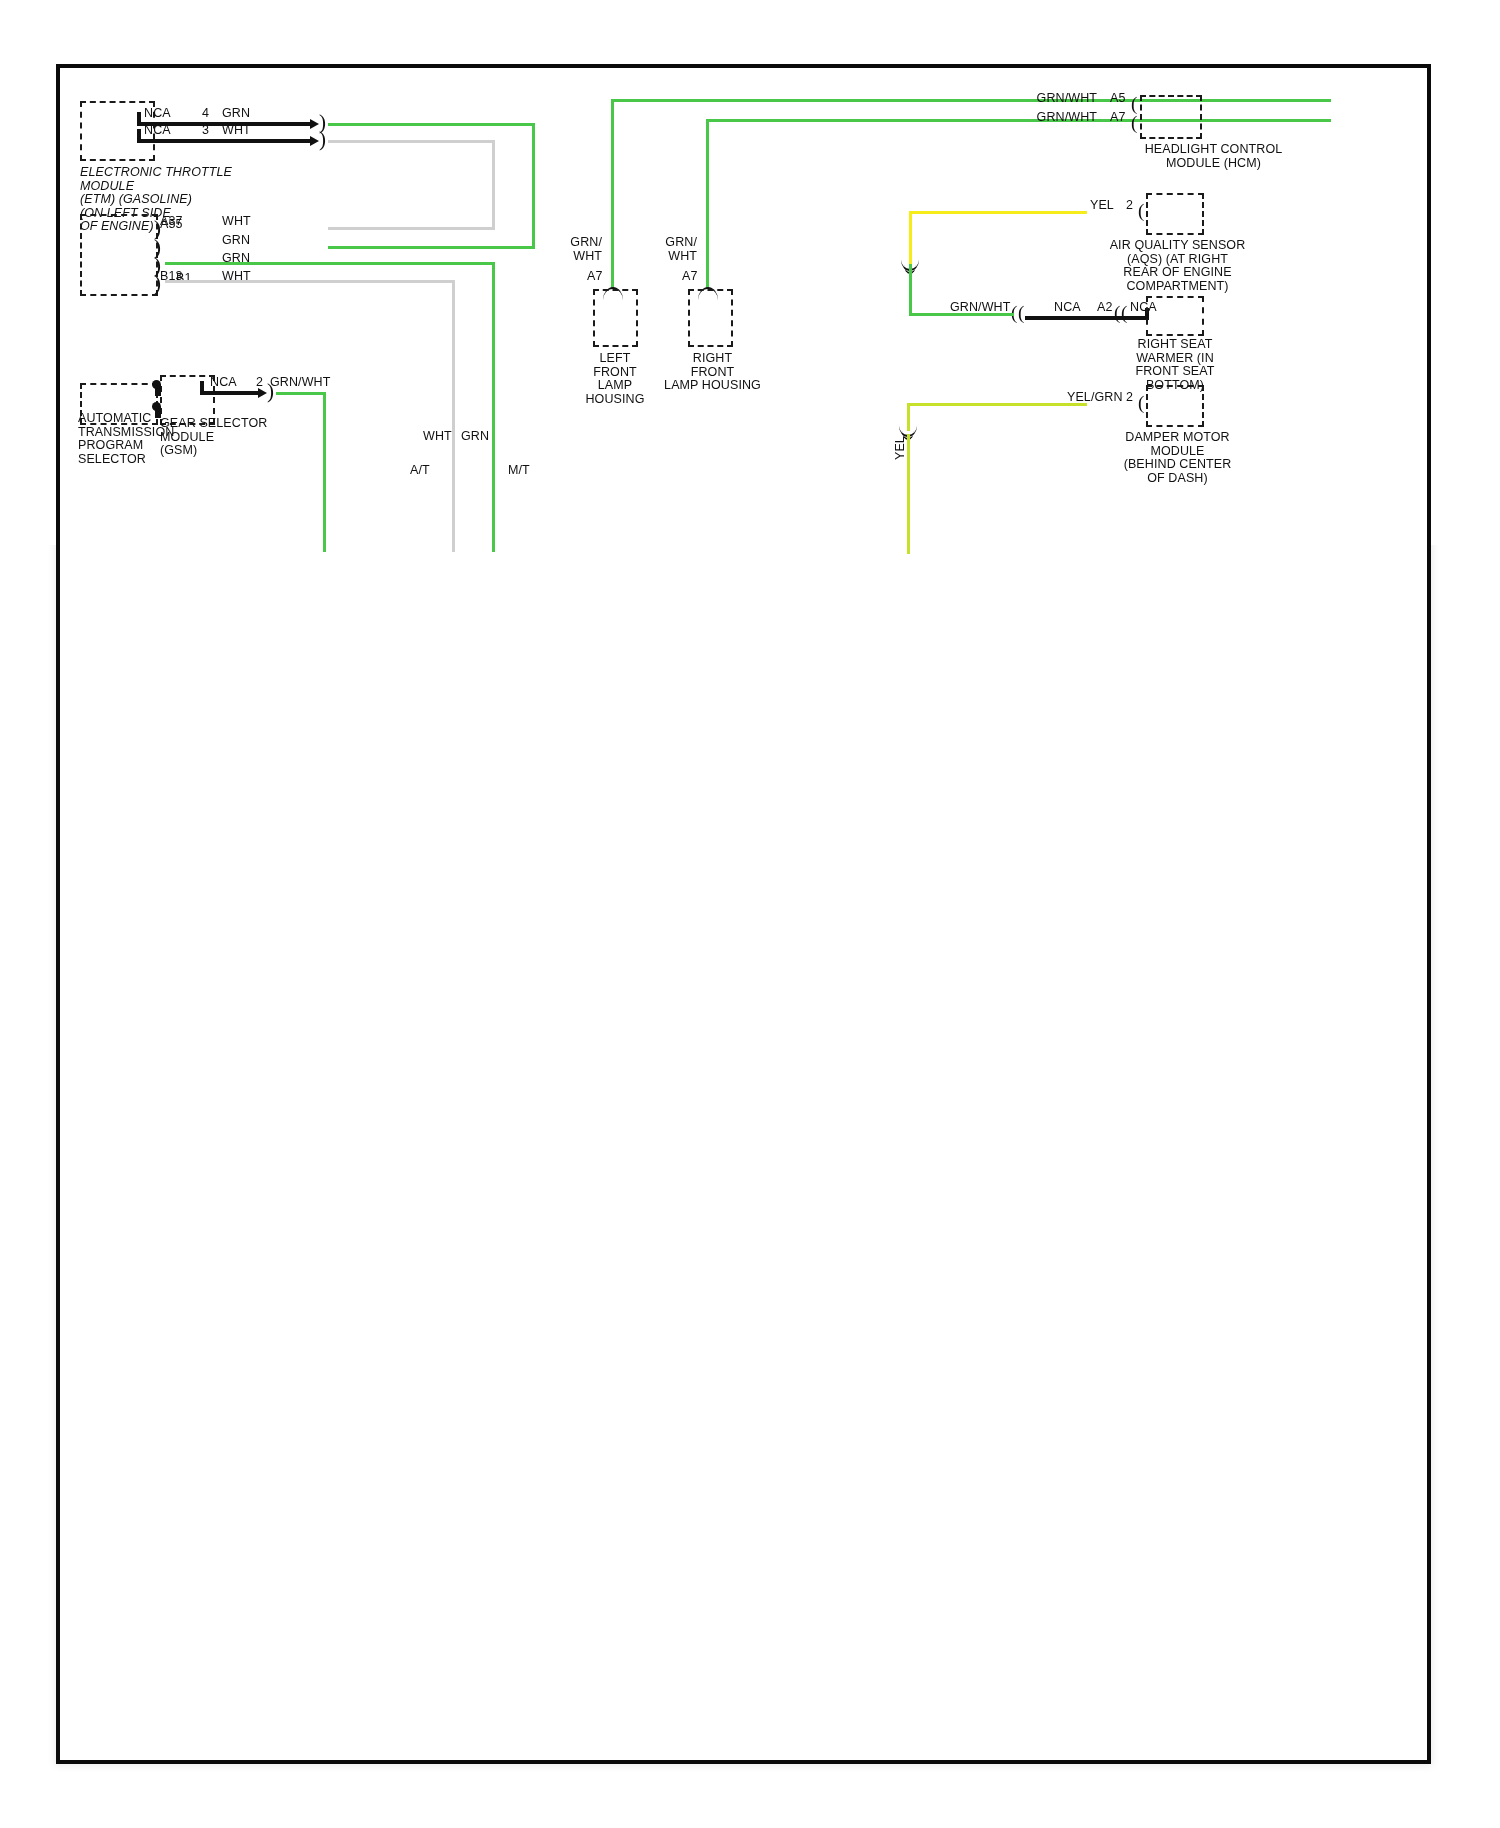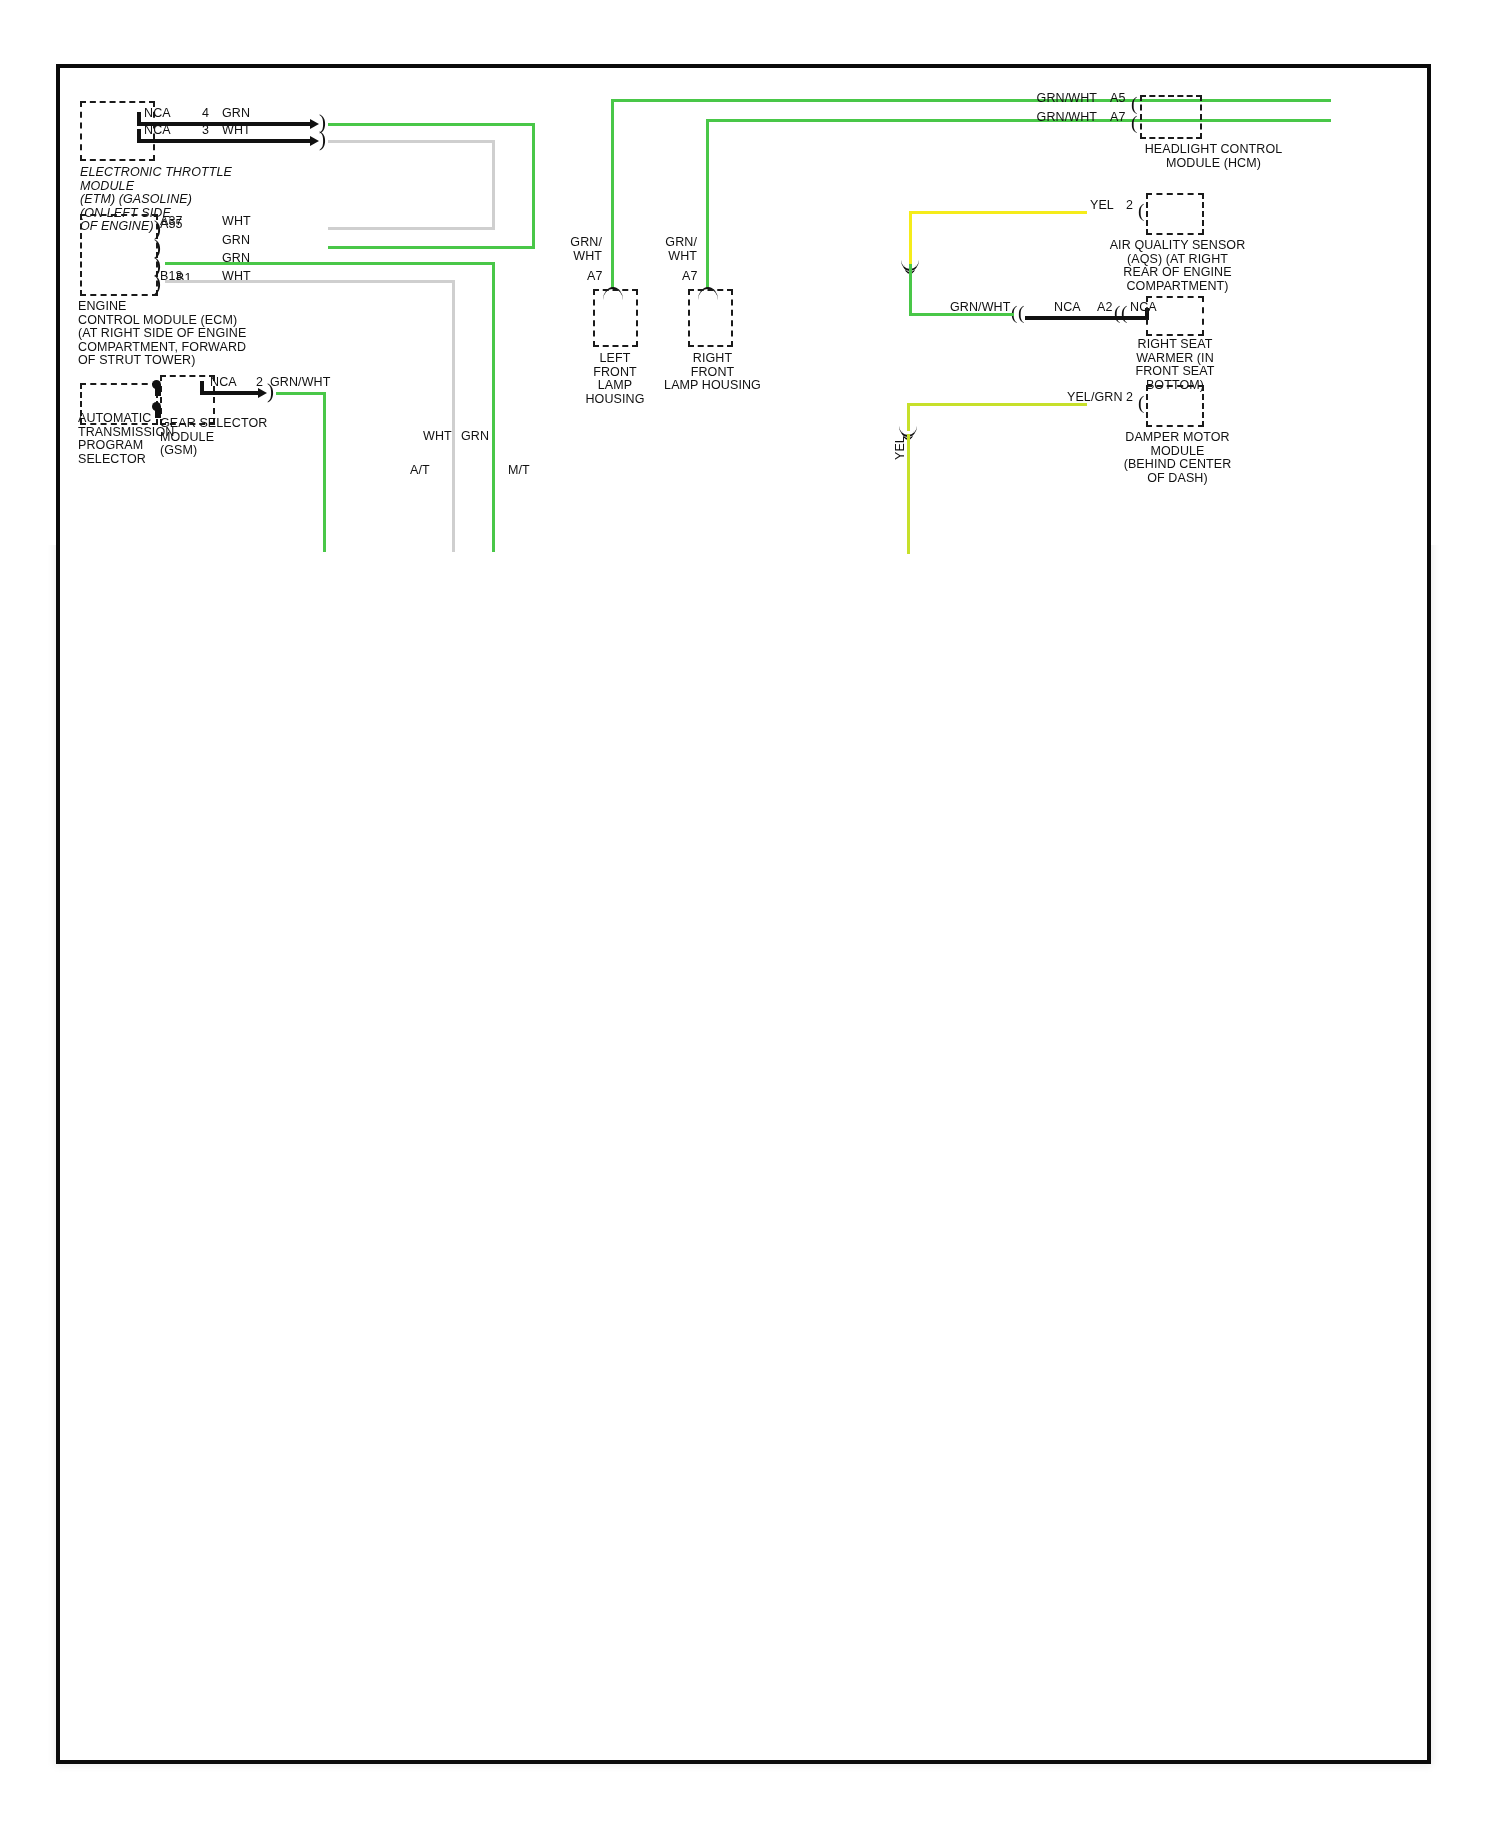--- a/index.html
+++ b/index.html
@@ -255,25 +255,20 @@
       <span class="txt" style="left:162px;top:166px;">GRN</span>
 
       <span class="pin" style="left:94px;top:189px;">)</span>
       <span class="txt" style="left:116px;top:184px;margin-top:20px;">B1</span>
       <span class="txt" style="left:162px;top:184px;">GRN</span>
 
       <span class="pin" style="left:94px;top:207px;">)</span>
       <span class="txt" style="left:100px;top:202px;">B13</span>
       <span class="txt" style="left:162px;top:202px;">WHT</span>
 
-      <span class="txt" style="left:18px;top:232px;">ENGINE
-CONTROL MODULE (ECM)
-(AT RIGHT SIDE OF ENGINE
-COMPARTMENT, FORWARD
-OF STRUT TOWER)</span>
 
       <div class="w grn h" style="left:105px;top:194px;width:330px;"></div>
       <div class="w grn v" style="left:432px;top:194px;height:290px;"></div>
 
       <div class="w wht h" style="left:105px;top:212px;width:290px;"></div>
       <div class="w wht v" style="left:392px;top:212px;height:272px;"></div>
 
       <div class="box" style="left:20px;top:315px;width:78px;height:42px;"></div>
       <span class="txt" style="left:18px;top:344px;">AUTOMATIC
 TRANSMISSION

